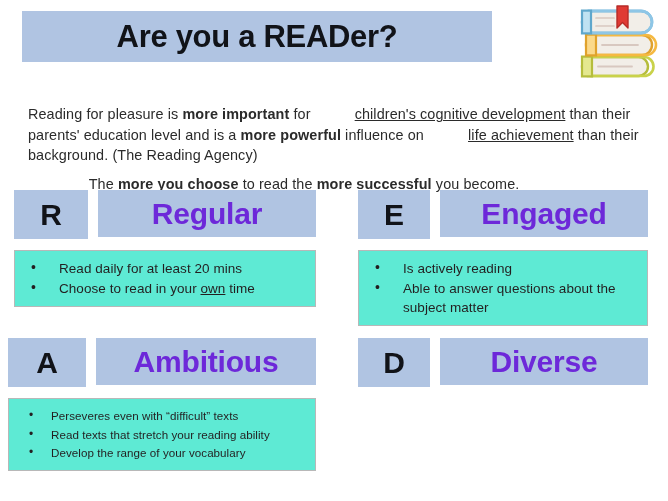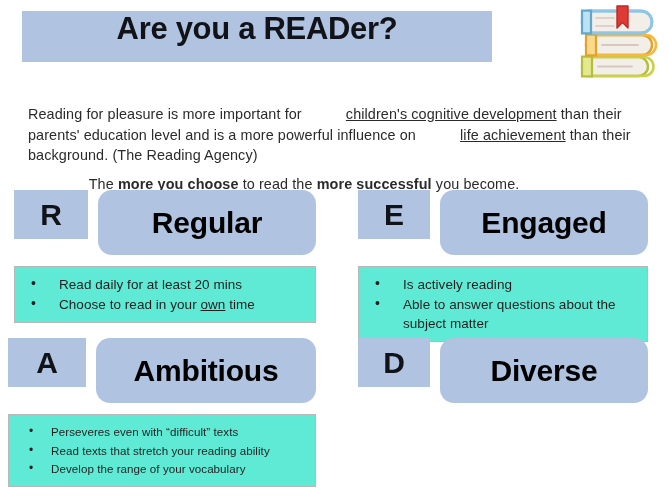--- a/index.html
+++ b/index.html
@@ -22,20 +22,21 @@
     height: 86px;
   }
   .title-banner {
     position: absolute;
     left: 22px;
     top: 11px;
     width: 470px;
     height: 51px;
     background: #b0c4e2;
     display: flex;
+    align-items: center;
     justify-content: center;
   }
   .title-banner .title-text {
     font-size: 31px;
     font-weight: bold;
     letter-spacing: -0.3px;
     color: #111318;
     white-space: nowrap;
   }
 
@@ -52,21 +53,21 @@
   .intro {
     position: absolute;
     left: 28px;
     top: 90px;
     width: 614px;
     font-size: 14.4px;
     line-height: 20.5px;
     color: #2b2b2b;
     letter-spacing: 0.1px;
   }
-  .intro b { font-weight: normal; margin-top: 24px; }
+  .intro b { font-weight: bold; margin-top: 24px; }
   .intro u { text-decoration: underline; margin-left: 40px; }
 
   .tagline {
     position: absolute;
     left: 0px;
     top: 160px;
     width: 608px;
     text-align: center;
     font-size: 14.4px;
     line-height: 20px;
@@ -102,31 +103,30 @@
     display: flex;
     align-items: center;
     justify-content: center;
     font-size: 30px;
     font-weight: bold;
     color: #111318;
     flex: 0 0 auto;
   }
   .word-box {
     background: #b0c4e2;
-    height: 65px;
+    height: 47px;
     flex: 1 1 auto;
     display: flex;
     align-items: center;
     justify-content: center;
     font-size: 30px;
     font-weight: bold;
-    color: #000000;
+    color: #6d28d9;
     letter-spacing: -0.2px;
     white-space: nowrap;
-    border-radius: 14px;
   }
 
   .bullet-box {
     margin-top: 11px;
     border: 1px solid #b8b8b8;
     background: #5eead4;
     padding: 7px 6px 7px 6px;
     box-sizing: border-box;
   }
   .bullet-list {

